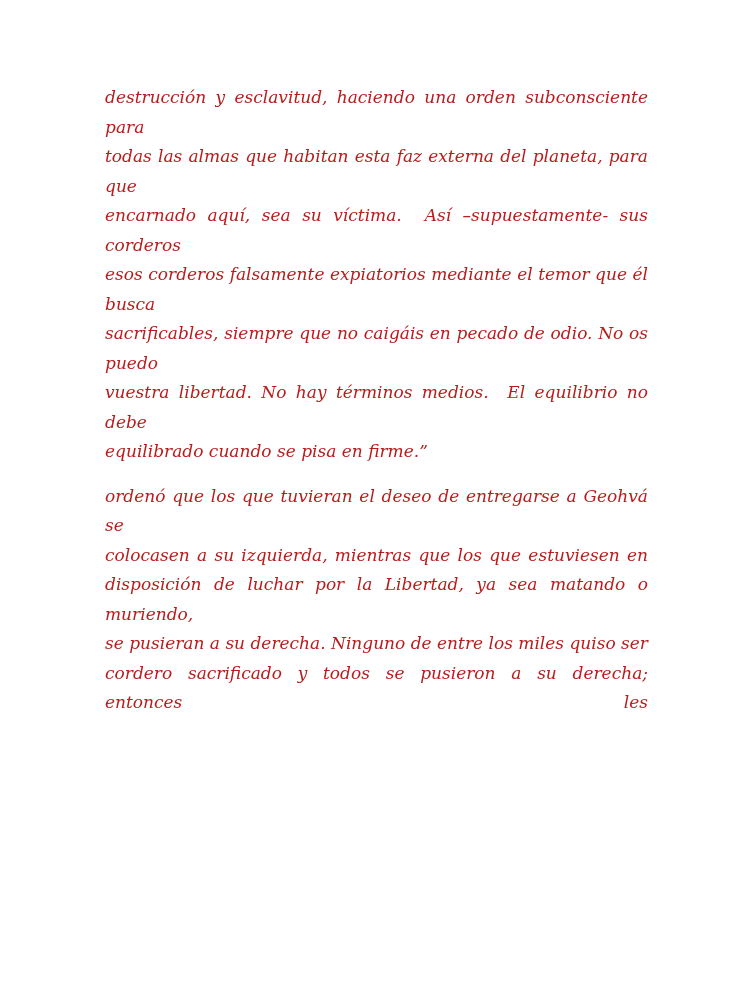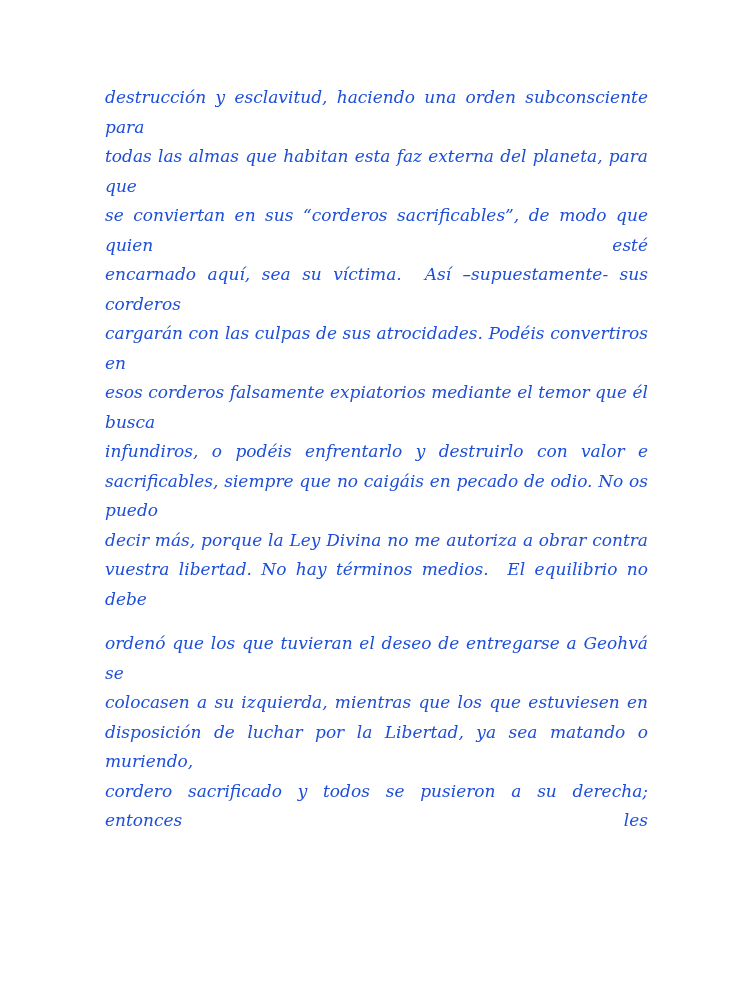--- a/index.html
+++ b/index.html
@@ -12,21 +12,21 @@
     width: 750px;
     height: 1006px;
     background: #ffffff;
     overflow: hidden;
     box-sizing: border-box;
     padding: 83px 102px 0 105px;
     font-family: "DejaVu Serif", "Liberation Serif", serif;
     font-style: italic;
     font-size: 17px;
     line-height: 29.5px;
-    color: #1d4ed8;
+    color: #b91c1c;
   }
   .paragraph {
     margin: 0 0 15px 0;
   }
   .line {
     text-align: justify;
     text-align-last: justify;
     white-space: normal;
   }
   .line.end {
@@ -37,31 +37,29 @@
   }
 </style>
 </head>
 <body>
 
 <div class="page">
 
   <div class="paragraph">
     <div class="line">destrucción y esclavitud, haciendo una orden subconsciente para</div>
     <div class="line">todas las almas que habitan esta faz externa del planeta, para que</div>
-    <div class="line">se conviertan en sus “corderos sacrificables”, de modo que quien esté</div>
     <div class="line">encarnado aquí, sea su víctima. &nbsp;Así –supuestamente- sus corderos</div>
-    <div class="line">cargarán con las culpas de sus atrocidades. Podéis convertiros en</div>
     <div class="line">esos corderos falsamente expiatorios mediante el temor que él busca</div>
-    <div class="line">infundiros, o podéis enfrentarlo y destruirlo con valor e</div>
     <div class="line">sacrificables, siempre que no caigáis en pecado de odio. No os puedo</div>
-    <div class="line">decir más, porque la Ley Divina no me autoriza a obrar contra</div>
     <div class="line">vuestra libertad. No hay términos medios. &nbsp;El equilibrio no debe</div>
+    <div class="line end">equilibrado cuando se pisa en firme.”</div>
   </div>
 
   <div class="paragraph">
     <div class="line">ordenó que los que tuvieran el deseo de entregarse a Geohvá se</div>
     <div class="line">colocasen a su izquierda, mientras que los que estuviesen en</div>
     <div class="line">disposición de luchar por la Libertad, ya sea matando o muriendo,</div>
+    <div class="line">se pusieran a su derecha. Ninguno de entre los miles quiso ser</div>
     <div class="line">cordero sacrificado y todos se pusieron a su derecha; entonces les</div>
 
   </div>
 
 </div>
 
 </body></html>

